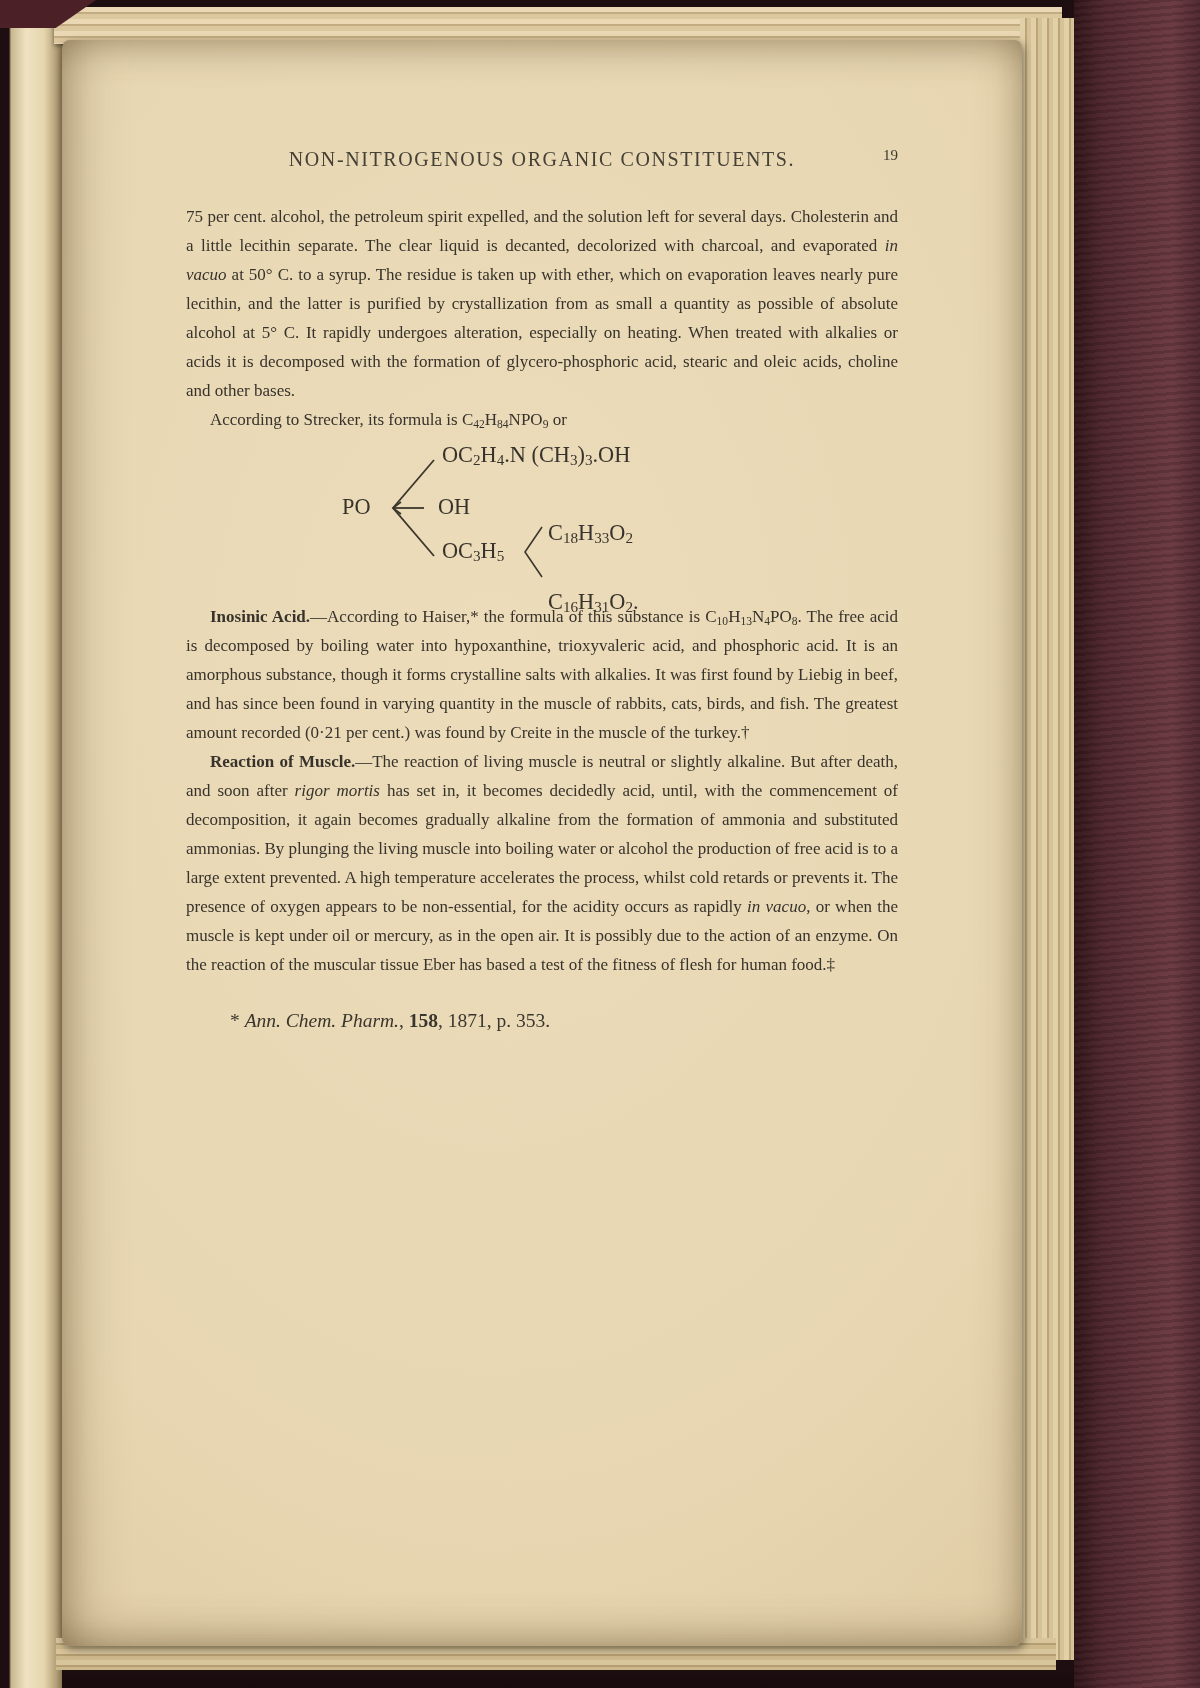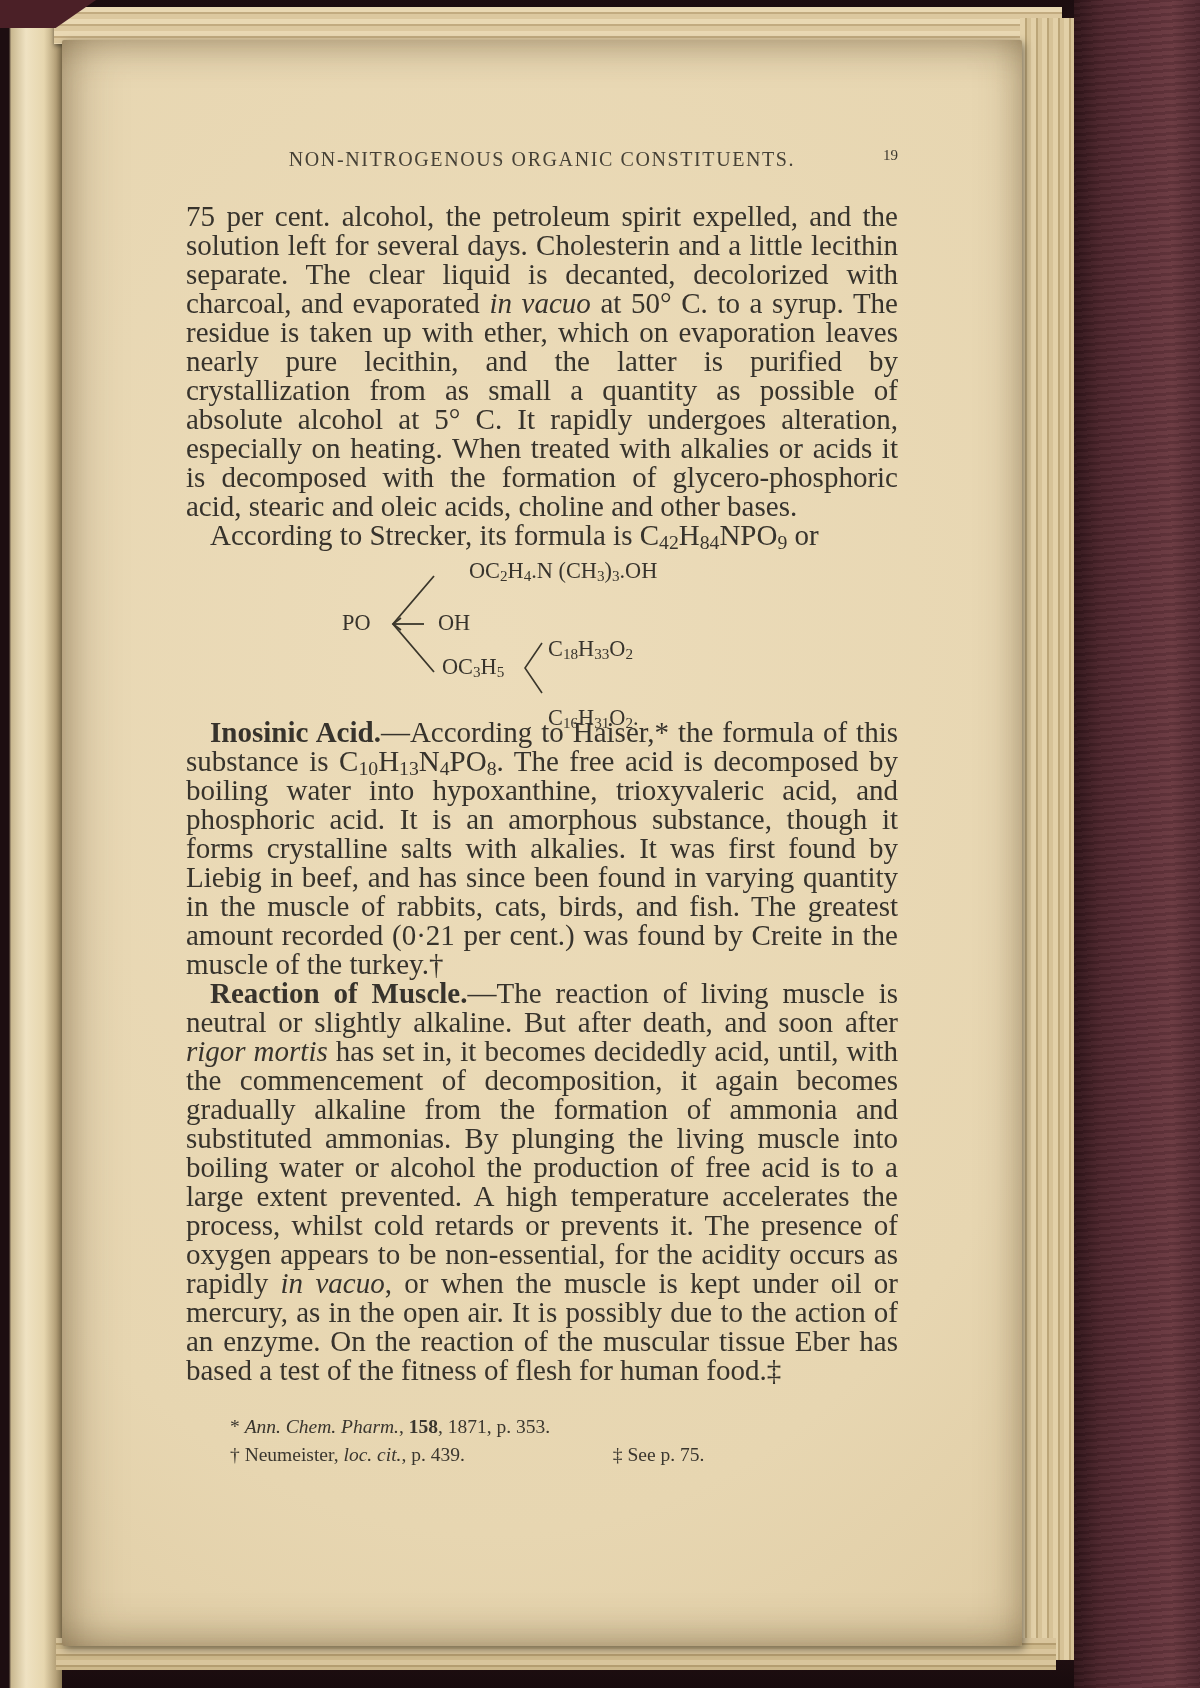--- a/index.html
+++ b/index.html
@@ -37,21 +37,21 @@
       linear-gradient(90deg,#30151a 0%,#4e262d 22%,#5e3039 48%,#6a3940 78%,#512830 100%);
   }
   .cover-corner-tl {
     position:absolute; left:0; top:0; width:96px; height:28px;
     background:#4b2027;
     clip-path:polygon(0 0,100% 0,58% 100%,0 100%);
   }
   
   .page {
     position:absolute; left:62px; top:40px; width:960px; height:1606px;
-    border-radius:2px;
+    border-radius:8px;
     background:radial-gradient(120% 100% at 45% 38%,#ecdcba 0%,#e7d6b1 55%,#ddc9a0 85%,#d2bb8d 100%);
     box-shadow:
       inset 30px 0 54px -26px rgba(92,70,38,.5),
       inset -26px 0 46px -26px rgba(92,70,38,.38),
       inset 0 26px 44px -26px rgba(92,70,38,.4),
       inset 0 -28px 48px -28px rgba(92,70,38,.45),
       2px 3px 8px rgba(0,0,0,.45);
   }
   .content {
     position:absolute; left:124px; top:108px; width:712px;
@@ -61,32 +61,32 @@
   .running-header { position:relative; height:30px; margin-bottom:24px; }
   .running-title {
     display:block; text-align:center;
     font-size:20px; letter-spacing:1.6px; color:#464136;
   }
   .page-number {
     position:absolute; right:0; top:-1px; font-size:15px; color:#3c382f;
   }
   
   .body-par {
-    font-size:29px; line-height:29px; text-align:justify;
+    font-size:17px; line-height:29px; text-align:justify;
     color:#37332c;
     font-family:Liberation Serif, serif;
   }
   .indent { text-indent:24px; }
   sub { font-size:.68em; line-height:0; vertical-align:-.22em; letter-spacing:0; }
   
   .formula { position:relative; height:152px; margin:6px 0 10px; font-size:22.3px; }
   .formula .abs { position:absolute; white-space:nowrap; }
   .f-po        { left:156px; top:54px; }
   .f-bracket   { position:absolute; left:204px; top:16px; width:46px; height:104px; }
-  .f-top       { left:256px; top:2px;margin-left:27px; }
+  .f-top       { left:256px; top:2px; }
   .f-mid       { left:252px; top:54px; }
   .f-bot       { left:256px; top:98px; }
   .f-ester-bracket { position:absolute; left:336px; top:84px; width:22px; height:56px; }
   .f-ester-top { left:362px; top:80px; }
   .f-ester-bot { left:362px; top:110px;margin-top:39px; }
   
   .section-heading {
     text-align:center; font-weight:bold; font-size:22.5px;
     letter-spacing:.4px; color:#322e27; margin:44px 0 30px;
   }
@@ -137,21 +137,17 @@
         <span class="abs f-ester-bot"><span>C</span><sub>16</sub><span>H</span><sub>31</sub><span>O</span><sub>2</sub><span>.</span></span>
       </div>
 
       <p class="body-par indent"><span style="font-weight: bold;">Inosinic Acid.</span><span>—According to Haiser,* the formula of this substance is C</span><sub>10</sub><span>H</span><sub>13</sub><span>N</span><sub>4</sub><span>PO</span><sub>8</sub><span>. The free acid is decomposed by boiling water into hypoxanthine, trioxyvaleric acid, and phosphoric acid. It is an amorphous substance, though it forms crystalline salts with alkalies. It was first found by Liebig in beef, and has since been found in varying quantity in the muscle of rabbits, cats, birds, and fish. The greatest amount recorded (0·21 per cent.) was found by Creite in the muscle of the turkey.†</span></p>
 
 
       <p class="body-par indent"><span style="font-weight: bold;">Reaction of Muscle.</span><span>—The reaction of living muscle is neutral or slightly alkaline. But after death, and soon after </span><span style="font-style: italic;">rigor mortis</span><span> has set in, it becomes decidedly acid, until, with the commencement of decomposition, it again becomes gradually alkaline from the formation of ammonia and substituted ammonias. By plunging the living muscle into boiling water or alcohol the production of free acid is to a large extent prevented. A high temperature accelerates the process, whilst cold retards or prevents it. The presence of oxygen appears to be non-essential, for the acidity occurs as rapidly </span><span style="font-style: italic;">in vacuo</span><span>, or when the muscle is kept under oil or mercury, as in the open air. It is possibly due to the action of an enzyme. On the reaction of the muscular tissue Eber has based a test of the fitness of flesh for human food.‡</span></p>
 
       <div class="footnotes">
         <p class="fn"><span>* </span><span style="font-style: italic;">Ann. Chem. Pharm.</span><span>, </span><span style="font-weight: bold;">158</span><span>, 1871, p. 353.</span></p>
-        <div class="fn-row">
-          <p class="fn"><span>† Neumeister, </span><span style="font-style: italic;">loc. cit.</span><span>, p. 439.</span></p>
-          <p class="fn fn-3"><span>‡ See p. 75.</span></p>
-        </div>
       </div>
 
     </div>
   </div>
 </div>
 
 </body></html>

